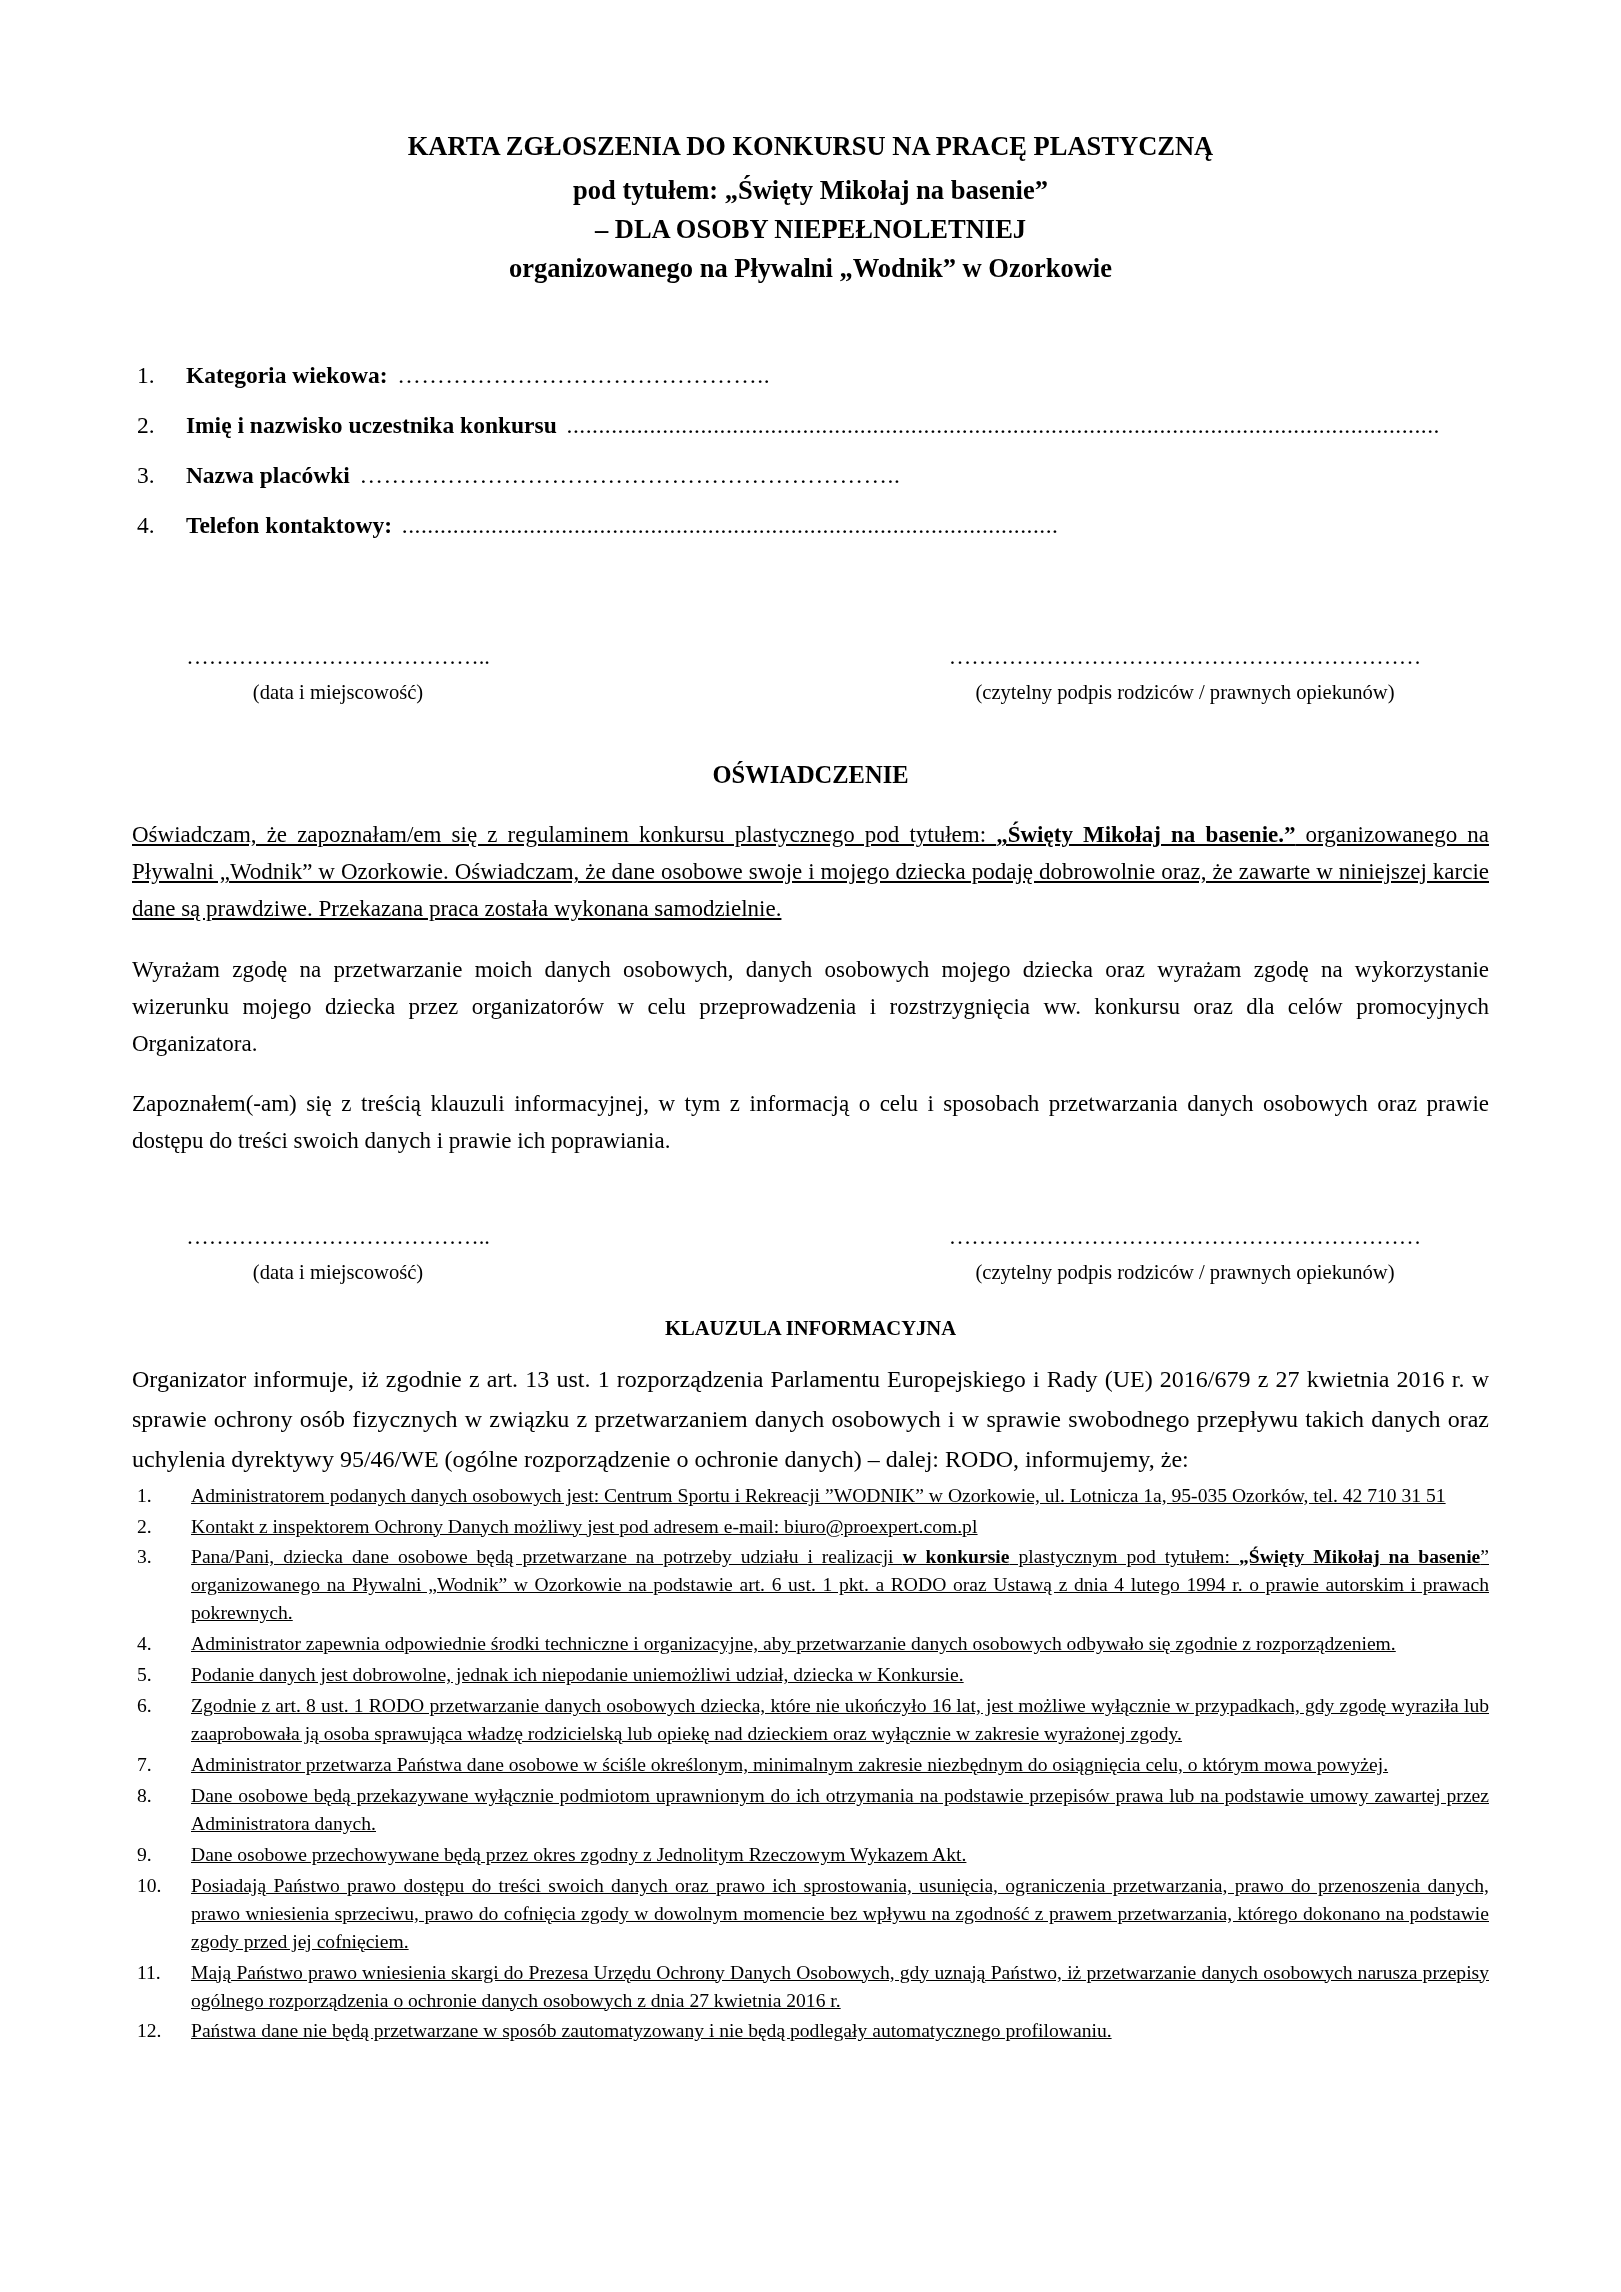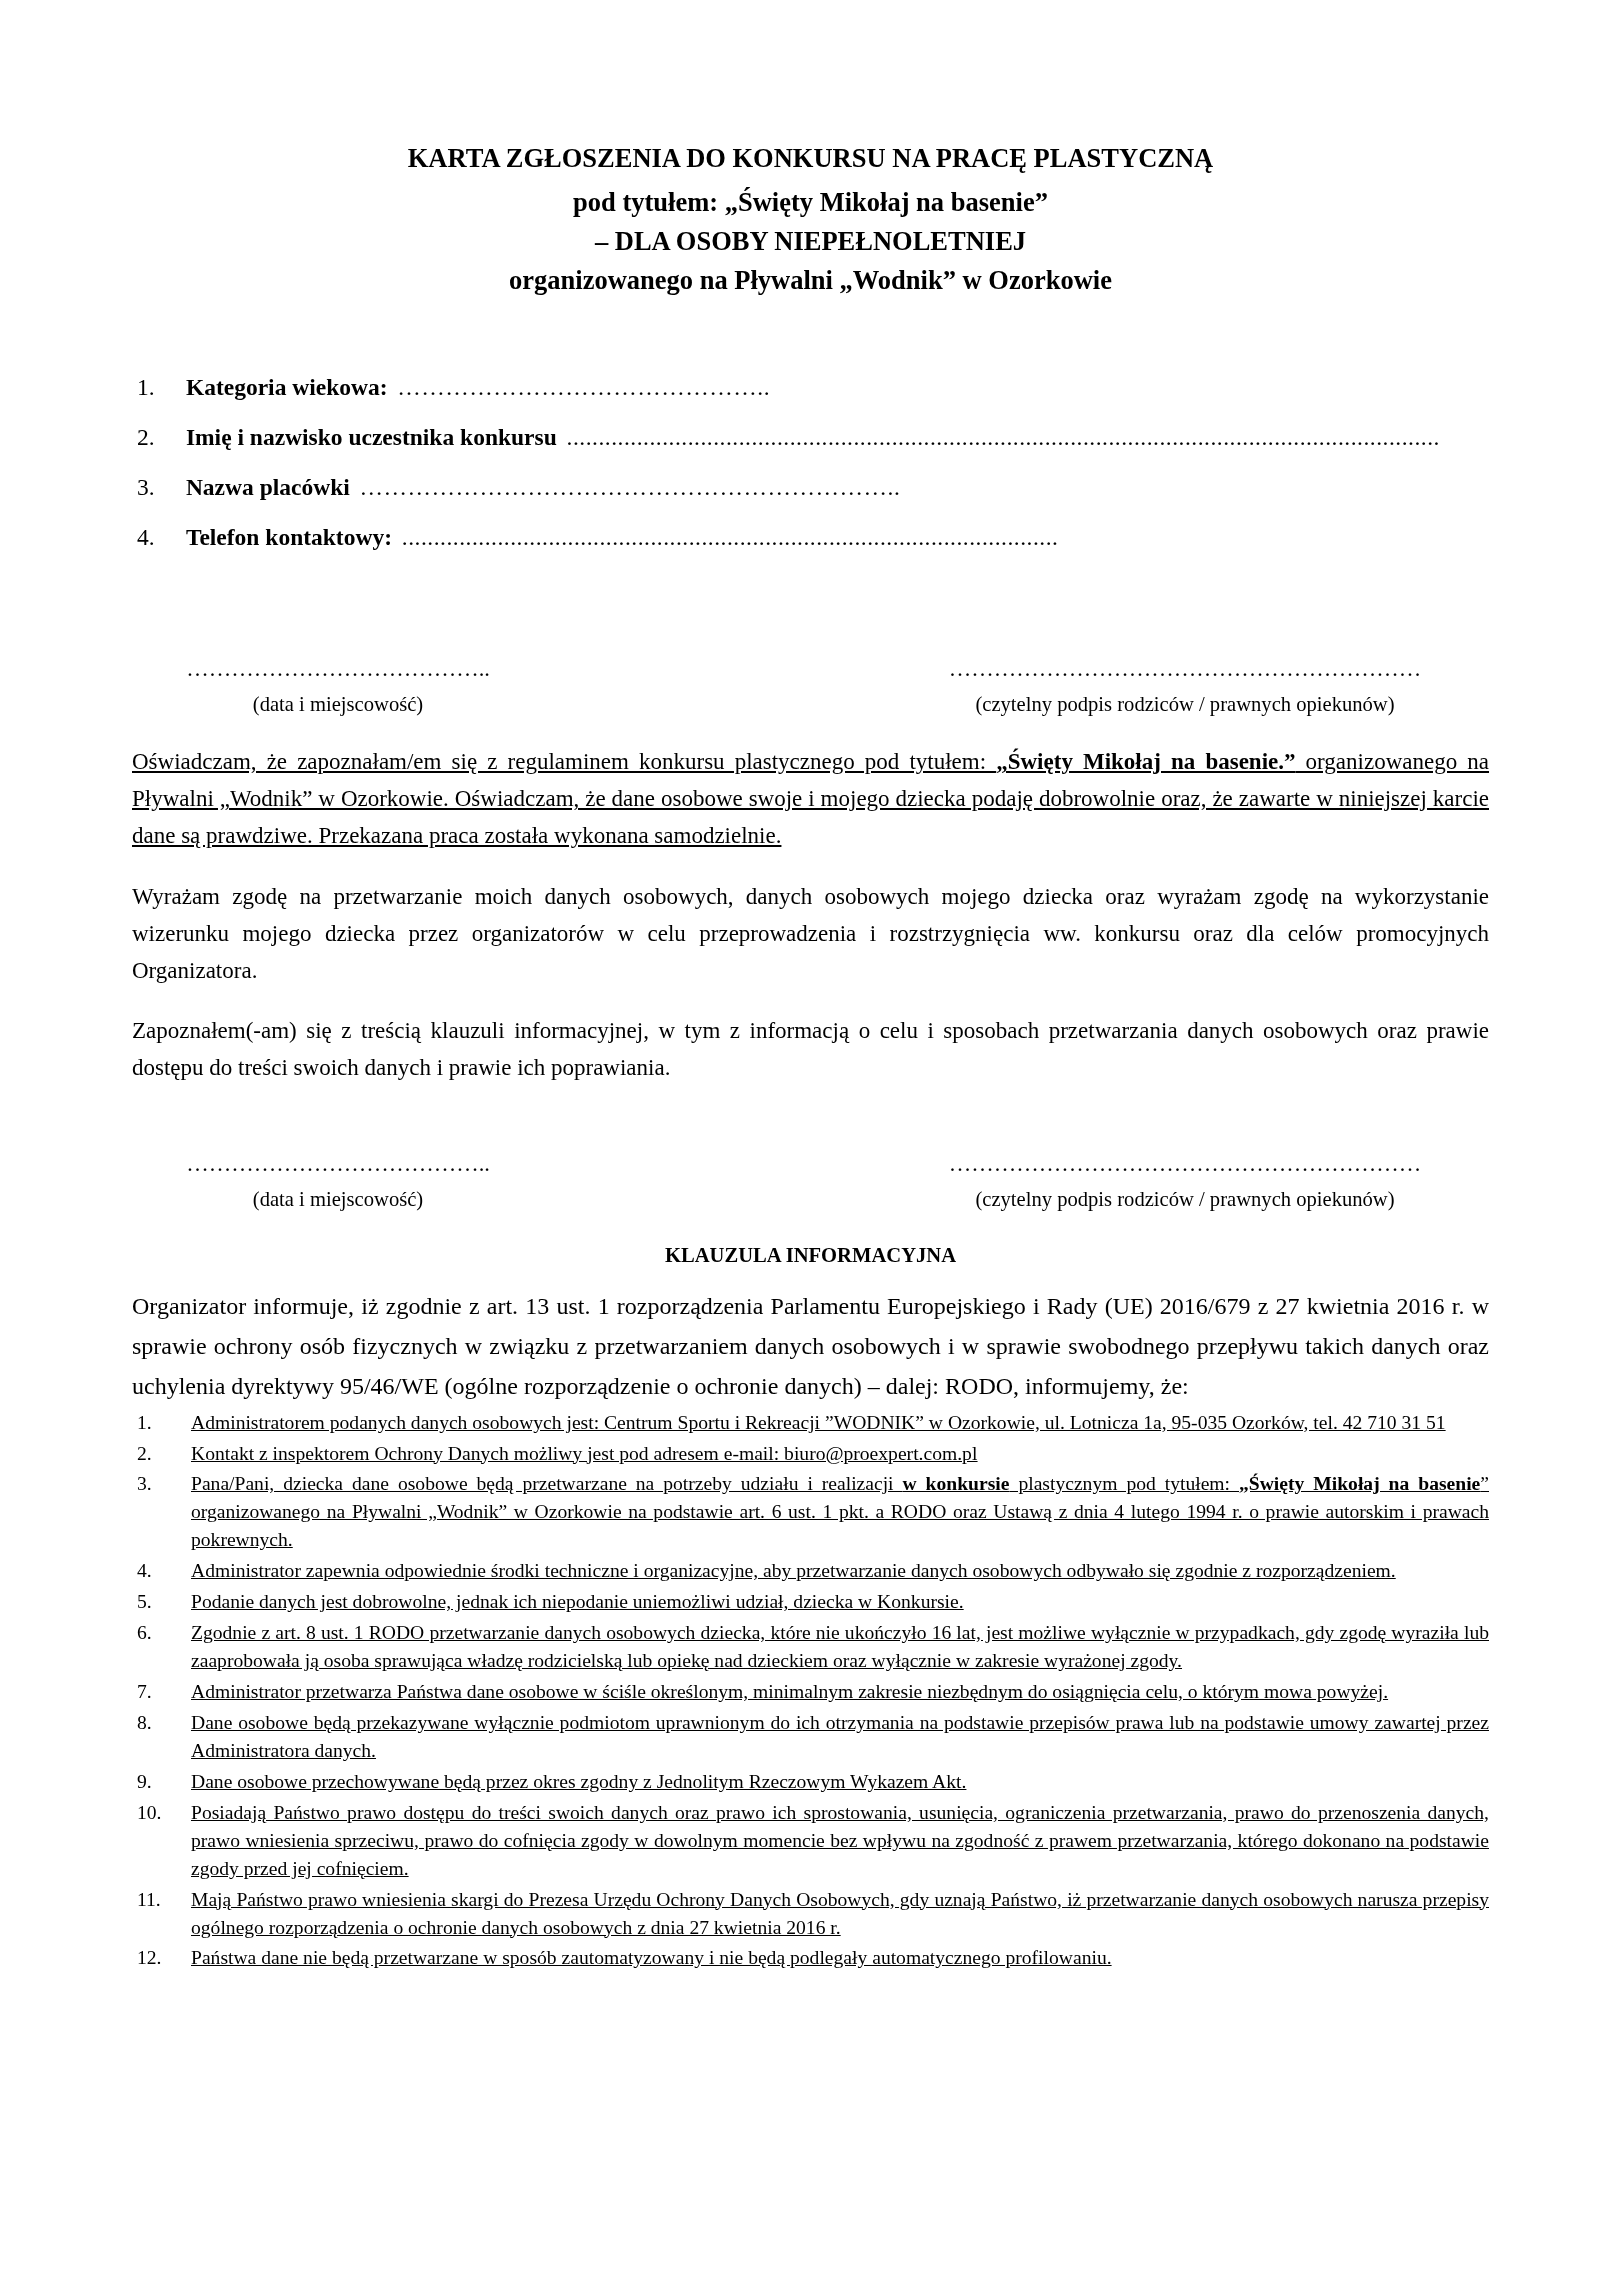--- a/index.html
+++ b/index.html
@@ -10,21 +10,21 @@
   }
   .page {
     box-sizing: border-box;
     width: 1621px; height: 2293px;
     padding: 127px 132px 39px 132px;
     overflow: hidden;
     background: #fff;
   }
 
   
-  .title-block { text-align: center; font-weight: bold; font-size: 26.5px; line-height: 39px; margin-top: 12px; }
+  .title-block { text-align: center; font-weight: bold; font-size: 26.5px; line-height: 39px; }
   .title-block .t-line { white-space: nowrap; }
   .title-block .t-line-1 { margin-bottom: 4.9px; }
 
   
   .form-list { margin-top: 74px; font-size: 23.5px; }
   .form-row { display: flex; align-items: baseline; height: 50px; white-space: nowrap; overflow: hidden; }
   .form-row .num { flex: 0 0 49px; padding-left: 4.9px; font-weight: normal; }
   .form-row .label { font-weight: bold; }
   .form-row .leader { margin-left: 9.8px; letter-spacing: 0.5px; }
 
@@ -94,20 +94,21 @@
     <div class="sig-col-left">
       <div class="sig-dots">…………………………………..</div>
       <div class="sig-label">(data i miejscowość)</div>
     </div>
     <div class="sig-col-right">
       <div class="sig-dots">………………………………………………………</div>
       <div class="sig-label">(czytelny podpis rodziców / prawnych opiekunów)</div>
     </div>
   </div>
 
+  <div class="osw-heading">OŚWIADCZENIE</div>
   <p class="para para-1"><span>Oświadczam, że zapoznałam/em się z regulaminem konkursu plastycznego pod tytułem: </span><span class="seg-b">„Święty Mikołaj na basenie.”</span><span> organizowanego na Pływalni „Wodnik” w Ozorkowie. Oświadczam, że dane osobowe swoje i mojego dziecka podaję dobrowolnie oraz, że zawarte w niniejszej karcie dane są prawdziwe. Przekazana praca została wykonana samodzielnie.</span></p>
   <p class="para para-2">Wyrażam zgodę na przetwarzanie moich danych osobowych, danych osobowych mojego dziecka oraz wyrażam zgodę na wykorzystanie wizerunku mojego dziecka przez organizatorów w celu przeprowadzenia i rozstrzygnięcia ww. konkursu oraz dla celów promocyjnych Organizatora.</p>
   <p class="para para-3">Zapoznałem(-am) się z treścią klauzuli informacyjnej, w tym z informacją o celu i sposobach przetwarzania danych osobowych oraz prawie dostępu do treści swoich danych i prawie ich poprawiania.</p>
 
   <div class="sig-row sig-row-2">
     <div class="sig-col-left">
       <div class="sig-dots">…………………………………..</div>
       <div class="sig-label">(data i miejscowość)</div>
     </div>
     <div class="sig-col-right">

